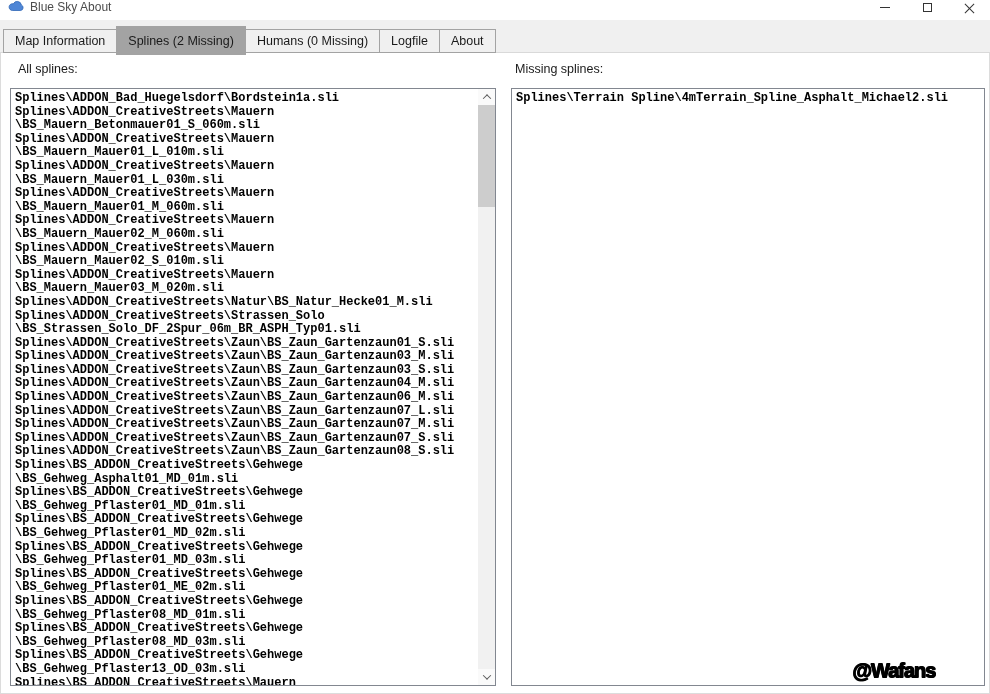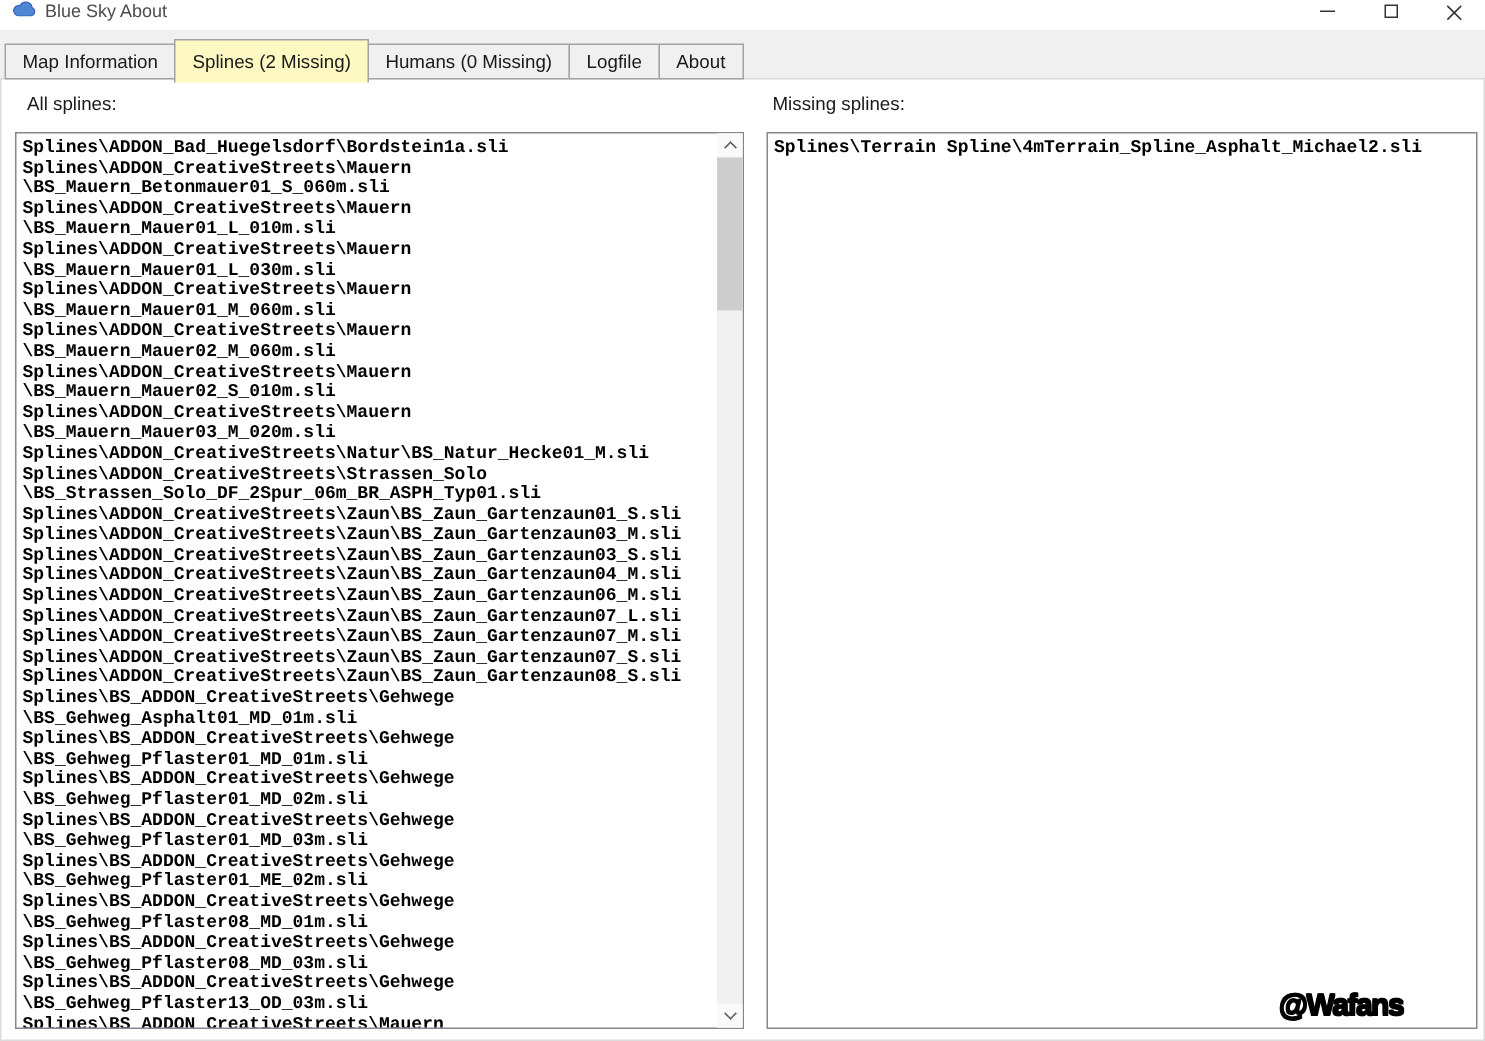--- a/index.html
+++ b/index.html
@@ -21,21 +21,21 @@
 
   
   .tabstrip-bg { position:absolute; left:0; top:20px; width:990px; height:32px; background:#f0f0f0; }
   .pane { position:absolute; left:0; top:52px; width:990px; height:642px; background:#fff;
           border:1px solid #dcdcdc; border-top:1px solid #d9d9d9; }
   .tabbar { position:absolute; left:3px; top:26px; height:27px; display:flex; align-items:flex-end; z-index:3; }
   .tab { height:24px; padding:0 11px; background:#f0f0f0; border:1px solid #a3a3a3;
          font-size:12.5px; color:#1a1a1a; display:flex; align-items:center; white-space:nowrap;
          margin-left:-1px; cursor:default; }
   .tab:first-child { margin-left:0; }
-  .tab.active { height:29px; margin-bottom:-2px; background:#fef9c3; border-bottom:none; z-index:4; position:relative; }
+  .tab.active { height:29px; margin-bottom:-2px; background:#a3a3a3; border-bottom:none; z-index:4; position:relative; }
 
   
   .panel-label { position:absolute; top:62px; font-size:12.5px; color:#1a1a1a; }
   #label-all { left:18px; }
   #label-missing { left:515px; }
 
   
   .listbox { position:absolute; top:88px; background:#fff; border:1px solid #828790; z-index:2; }
   #box-all { left:10px; width:486px; height:598px; }
   #box-missing { left:511px; width:474px; height:598px; }

